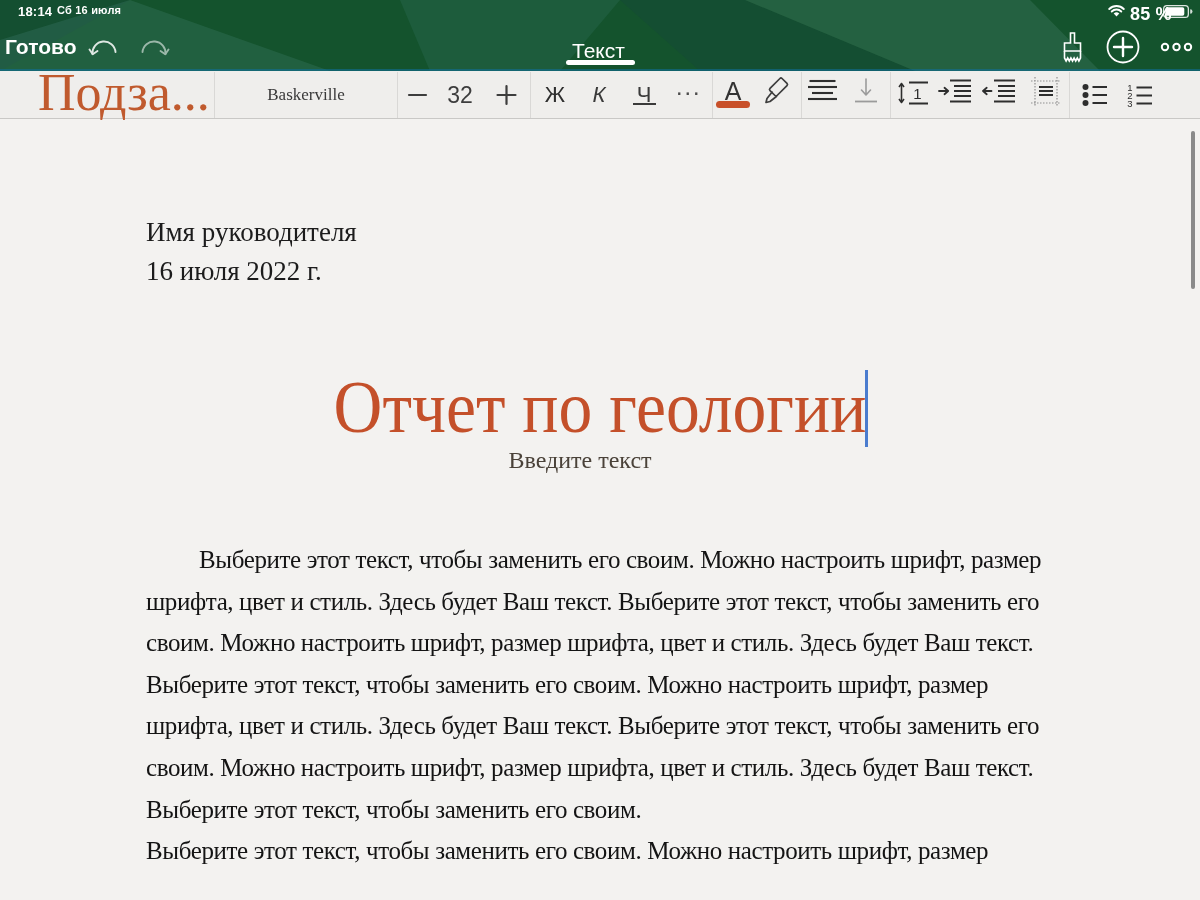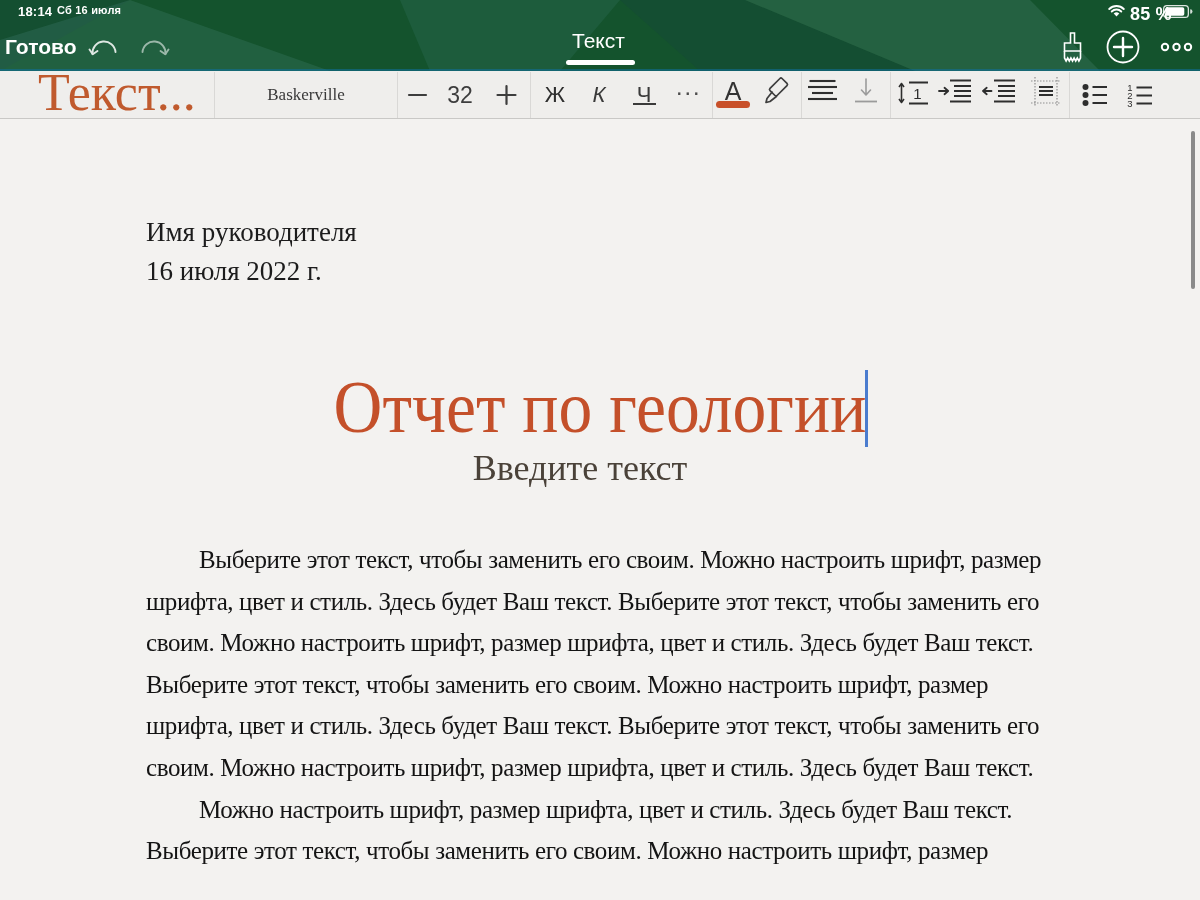--- a/index.html
+++ b/index.html
@@ -21,21 +21,21 @@
   #style-preview { left:38px; top:71px; position:absolute; overflow:visible; white-space:nowrap;
       font-family:"Liberation Serif", serif; color:#c05a2e; font-size:52px; line-height:44px;
       transform-origin:0 50%; }
   #fontname { font-family:"Liberation Serif", serif; font-size:17px; color:#393939; }
 
   
   #doc { position:absolute; left:0; top:120px; width:1200px; height:780px; background:#f3f2f0; }
   #byline { position:absolute; left:146px; top:213px; font-family:"Liberation Serif", serif; font-size:27px; line-height:38.5px; color:#1c1c1c; }
   #title { position:absolute; left:0; top:370px; width:1200px; text-align:center; font-family:"Liberation Serif", serif; font-size:74px; line-height:74px; color:#c4502a; transform:scaleX(0.913); transform-origin:600px 50%; }
   #cursor { position:absolute; left:865px; top:370px; width:3px; height:77px; background:#4a7cce; }
-  #subtitle { position:absolute; left:0; top:447px; width:1160px; text-align:center; font-family:"Liberation Serif", serif; font-size:36px; color:#4a4239; }
+  #subtitle { position:absolute; left:0; top:447px; width:1160px; text-align:center; font-family:"Liberation Serif", serif; font-size:24px; color:#4a4239; }
   #bodytext { position:absolute; left:146px; top:539px; width:920px; font-family:"Liberation Serif", serif; font-size:25px; line-height:41.6px; color:#141414; white-space:nowrap; letter-spacing:-0.38px; }
   #bodytext div { height:41.6px; }
   .ind { padding-left:53px; }
 
   #scrollbar { position:absolute; left:1191px; top:131px; width:4px; height:158px; background:#8a8a8a; border-radius:2px; }
 </style>
 </head>
 <body>
 
 <div id="header">
@@ -68,21 +68,21 @@
 
   <svg class="abs" style="left:87px; top:37px;" width="34" height="20" viewBox="0 0 34 20" opacity="0.85">
     <path d="M5.5 17 A 11.5 11.5 0 1 1 28.5 15" stroke="#fff" stroke-width="1.9" fill="none" stroke-linecap="round"></path>
     <path d="M2.5 12.5 L 5.7 17.3 L 10.5 14.0" stroke="#fff" stroke-width="1.9" fill="none" stroke-linecap="round" stroke-linejoin="round"></path>
   </svg>
   <svg class="abs" style="left:137px; top:37px;" width="34" height="20" viewBox="0 0 34 20" opacity="0.55">
     <path d="M28.5 17 A 11.5 11.5 0 1 0 5.5 15" stroke="#fff" stroke-width="1.9" fill="none" stroke-linecap="round"></path>
     <path d="M31.5 12.5 L 28.3 17.3 L 23.5 14.0" stroke="#fff" stroke-width="1.9" fill="none" stroke-linecap="round" stroke-linejoin="round"></path>
   </svg>
 
-  <div class="abs" id="nav-text" style="left:572px; top:29px;text-align:center;">Текст</div>
+  <div class="abs" id="nav-text" style="left:572px; top:39px;text-align:center;">Текст</div>
   <div id="text-underline"></div>
 
   <svg class="abs" style="left:1063px; top:32px;" width="19" height="31" viewBox="0 0 19 31">
     <g stroke="#fff" stroke-width="1.6" fill="none">
       <path d="M7.5 1 h4 v10 h6 v8 h-16 v-8 h6 Z"></path>
       <path d="M1.5 19 v7 l1.6 3 1.6-3 1.6 3 1.6-3 1.6 3 1.6-3 1.6 3 1.6-3 1.6 3 1.6-3 v-7"></path>
     </g>
   </svg>
 
   <svg class="abs" style="left:1106px; top:30px;" width="34" height="34" viewBox="0 0 34 34">
@@ -91,21 +91,21 @@
   </svg>
 
   <svg class="abs" style="left:1160px; top:42px;" width="34" height="10" viewBox="0 0 34 10">
     <circle cx="5" cy="5" r="3.2" stroke="#fff" stroke-width="2" fill="none"></circle>
     <circle cx="16.5" cy="5" r="3.2" stroke="#fff" stroke-width="2" fill="none"></circle>
     <circle cx="28" cy="5" r="3.2" stroke="#fff" stroke-width="2" fill="none"></circle>
   </svg>
 </div>
 
 <div id="toolbar"></div>
-<div id="style-preview">Текст...</div>
+<div id="style-preview">Подза...</div>
 <div class="sep" style="left:214px; top:72px;"></div>
 <div class="abs" id="fontname" style="left:215px; top:71px; width:182px; height:56px; line-height:48px; text-align:center;">Baskerville</div>
 <div class="sep" style="left:397px; top:72px;"></div>
 
 <svg class="abs" style="left:405px; top:71px;" width="125" height="48" viewBox="0 0 125 48">
   <path d="M4 24 h17" stroke="#3d3d3d" stroke-width="2.2" stroke-linecap="round"></path>
   <text x="55" y="32" font-size="23" fill="#3d3d3d" text-anchor="middle" font-family="Liberation Sans">32</text>
   <path d="M92.5 24 h18 M101.5 15 v18" stroke="#3d3d3d" stroke-width="2.2" stroke-linecap="round"></path>
 </svg>
 <div class="sep" style="left:530px; top:72px;"></div>
@@ -213,16 +213,16 @@
 <div id="title">Отчет по геологии</div>
 <div id="cursor"></div>
 <div id="subtitle">Введите текст</div>
 <div id="bodytext">
   <div class="ind">Выберите этот текст, чтобы заменить его своим. Можно настроить шрифт, размер</div>
   <div>шрифта, цвет и стиль. Здесь будет Ваш текст. Выберите этот текст, чтобы заменить его</div>
   <div>своим. Можно настроить шрифт, размер шрифта, цвет и стиль. Здесь будет Ваш текст.</div>
   <div>Выберите этот текст, чтобы заменить его своим. Можно настроить шрифт, размер</div>
   <div>шрифта, цвет и стиль. Здесь будет Ваш текст. Выберите этот текст, чтобы заменить его</div>
   <div>своим. Можно настроить шрифт, размер шрифта, цвет и стиль. Здесь будет Ваш текст.</div>
-  <div class="ind">Можно настроить шрифт, размер шрифта, цвет и стиль. Здесь будет Ваш текст.</div>
+  <div>Выберите этот текст, чтобы заменить его своим.</div>
   <div>Выберите этот текст, чтобы заменить его своим. Можно настроить шрифт, размер</div>
 </div>
 <div id="scrollbar"></div>
 
 </body></html>

